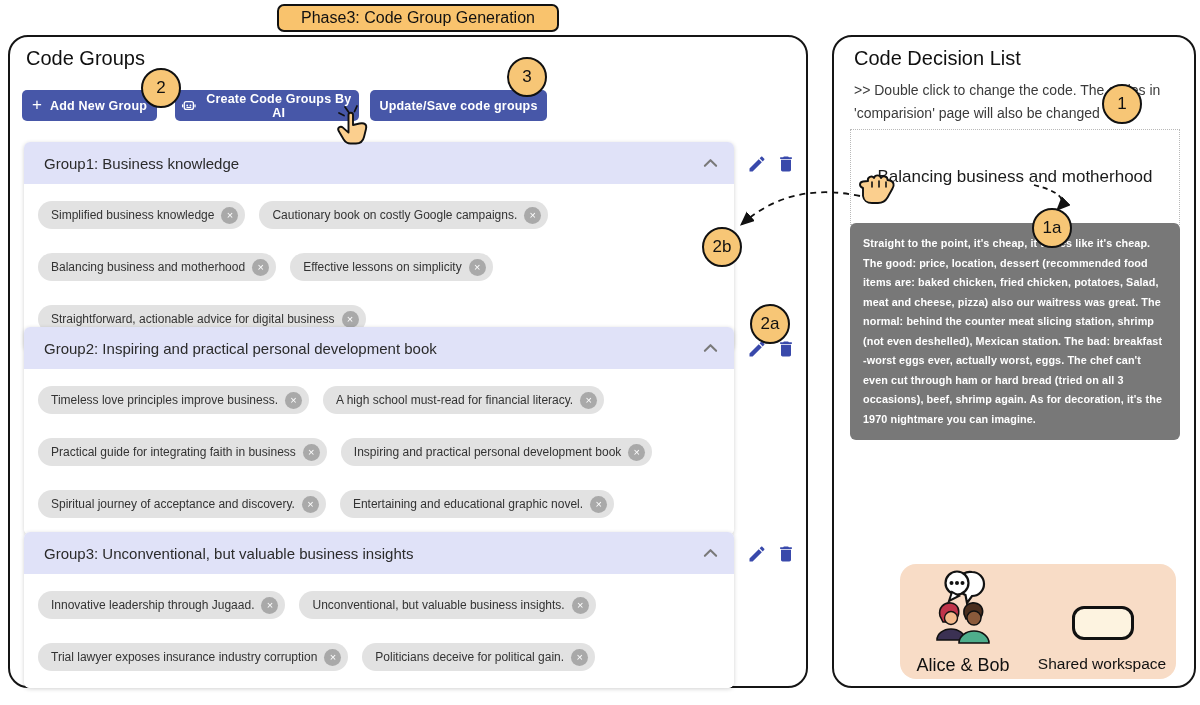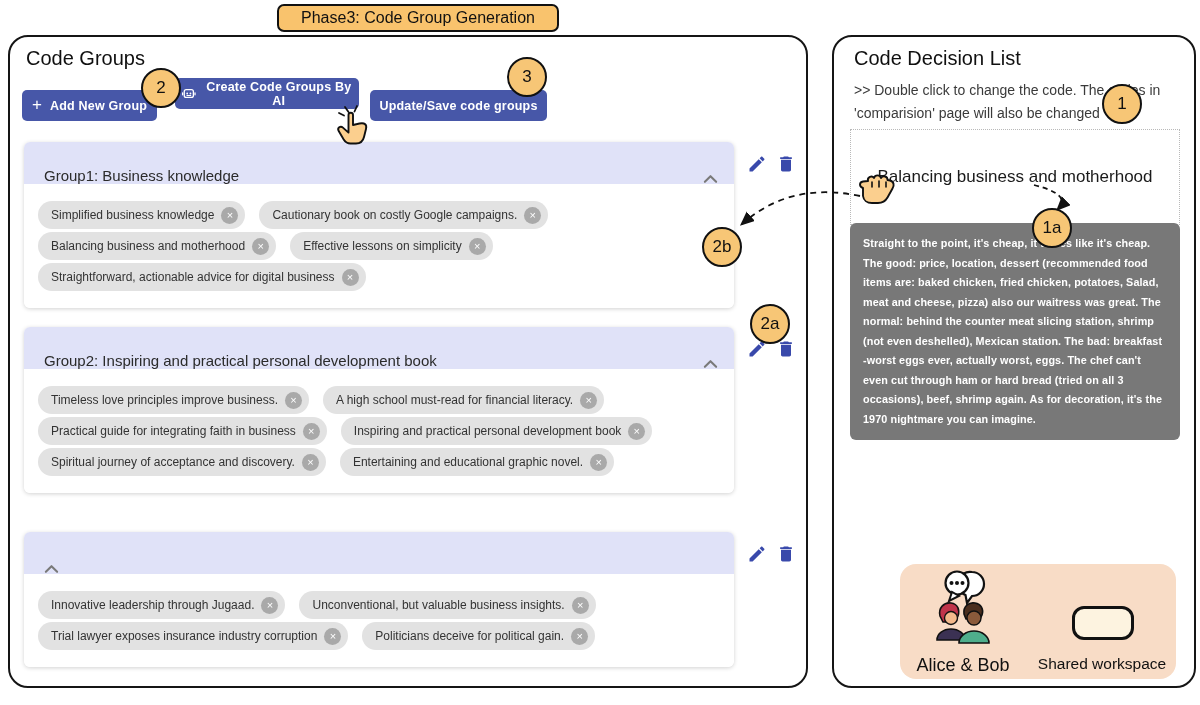--- a/index.html
+++ b/index.html
@@ -21,33 +21,33 @@
   .left .panel-title{left:16px;top:10px;}
   .right .panel-title{left:20px;top:10px;}
 
   
   .btn{position:absolute;height:31px;background:#4757a8;color:#fff;border:none;border-radius:5px;
     display:flex;align-items:center;justify-content:center;gap:8px;
     font-size:12.5px;font-weight:600;letter-spacing:.2px;cursor:pointer;box-sizing:border-box;
     font-family:"Liberation Sans","DejaVu Sans",sans-serif;}
   .btn .plus{font-size:17px;font-weight:400;line-height:1;margin-top:-2px;}
   .btn-add{left:12px;top:53px;width:135px;}
-  .btn-ai{left:165px;top:41px;width:184px;}
+  .btn-ai{left:165px;top:53px;width:184px;}
   .btn-save{left:360px;top:53px;width:177px;align-items:center;}
   .robot-svg{width:17px;height:17px;}
 
   
   .group-row{position:absolute;left:14px;width:772px;display:flex;align-items:flex-start;}
   .group-card{width:723px;border-radius:6px;overflow:hidden;background:#fff;
     box-shadow:0 1px 4px rgba(0,0,0,.18);}
-  .group-header{height:42px;background:#e0e2f8;display:flex;align-items:flex-end;
+  .group-header{height:42px;background:#e0e2f8;display:flex;align-items:center;
     padding:0 16px 0 20px;cursor:pointer;}
   .group-title{flex:1;font-size:15px;color:#2b2b2b;}
   .chevron{width:15px;height:10px;}
-  .group-body{padding:17px 14px 17px 14px;display:flex;flex-wrap:wrap;gap:3px 14px;background:#fff;}
+  .group-body{padding:17px 14px 17px 14px;display:flex;flex-wrap:wrap;gap:24px 14px;background:#fff;}
   .chip{display:inline-flex;align-items:center;height:28px;background:#e2e2e2;border-radius:14px;
     padding:0 7px 0 13px;font-size:12px;color:#333;cursor:grab;}
   .chip-label{white-space:nowrap;}
   .chip-x{width:17px;height:17px;margin-left:7px;border-radius:50%;background:#a9a9a9;color:#fff;
     display:flex;align-items:center;justify-content:center;font-size:11px;line-height:1;cursor:pointer;}
   .group-actions{display:flex;gap:9px;margin:12px 0 0 13px;}
   .act-icon{width:20px;height:20px;cursor:pointer;}
 
   
   .subtitle{position:absolute;left:20px;top:42px;width:318px;font-size:14px;line-height:23px;color:#3a3a3a;}
@@ -204,20 +204,21 @@
       </svg>
       <svg class="act-icon" viewBox="0 0 24 24">
         <path fill="#3949ab" d="M6 19c0 1.1.9 2 2 2h8c1.1 0 2-.9 2-2V7H6v12zM19 4h-3.5l-1-1h-5l-1 1H5v2h14V4z"></path>
       </svg>
     </div>
   </div>
 
   <div class="group-row" style="top: 495px;">
     <div class="group-card">
       <div class="group-header">
+        <span class="group-title">Group3: Unconventional, but valuable business insights</span>
         <svg class="chevron" viewBox="0 0 16 10">
           <path d="M2 8 L8 2 L14 8" fill="none" stroke="#7a7a7a" stroke-width="2.2" stroke-linecap="round" stroke-linejoin="round"></path>
         </svg>
       </div>
       <div class="group-body">
   <span class="chip">
     <span class="chip-label">Innovative leadership through Jugaad.</span>
     <span class="chip-x">×</span>
   </span>
 

